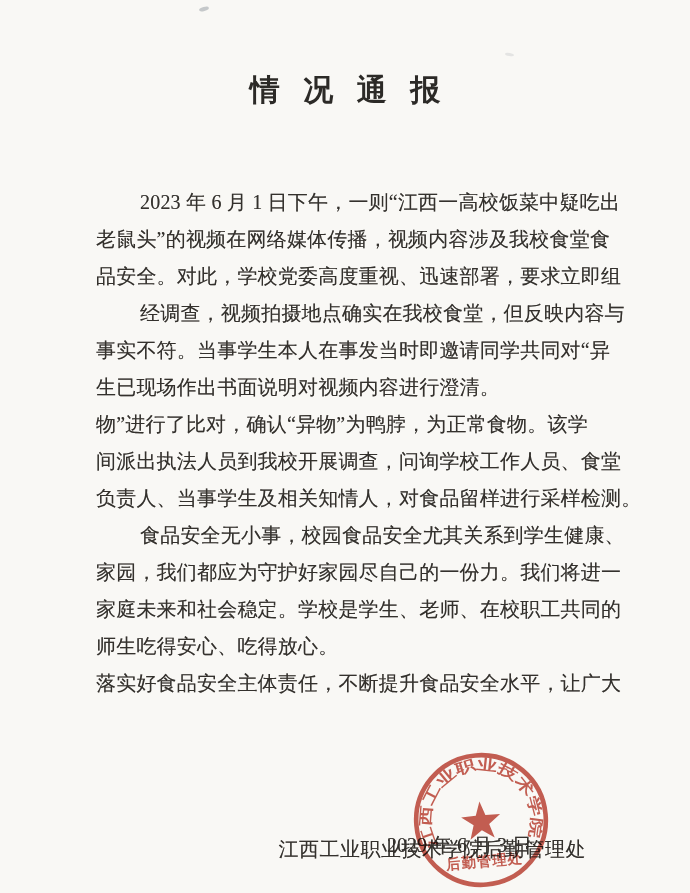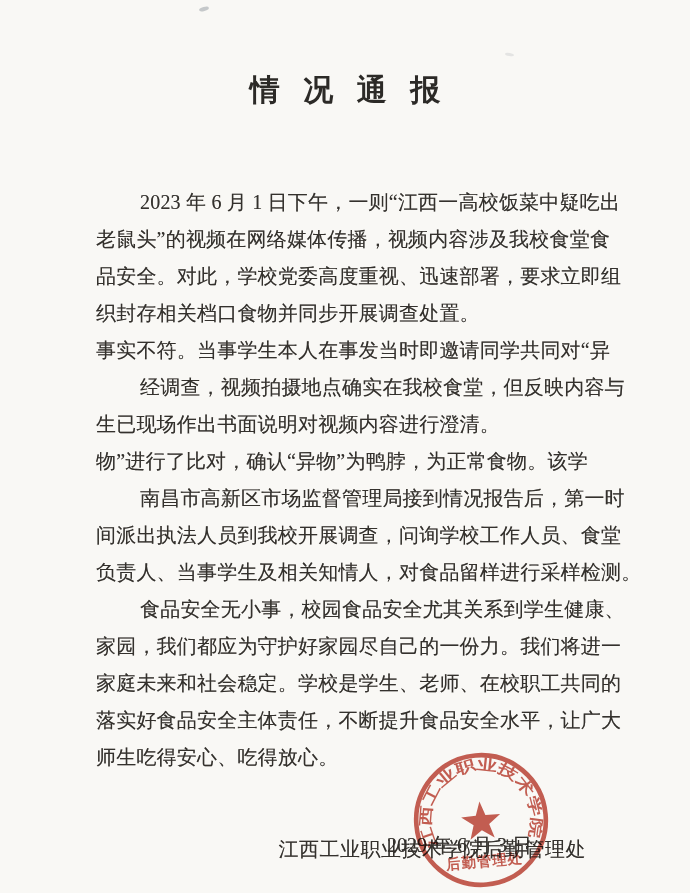--- a/index.html
+++ b/index.html
@@ -109,33 +109,31 @@
 
   <div class="scan-artifact artifact-1"></div>
   <div class="scan-artifact artifact-2"></div>
 
   <div class="doc-title">情 况 通 报</div>
 
   <div class="doc-body">
     <div class="body-line indent">2023 年 6 月 1 日下午，一则“江西一高校饭菜中疑吃出</div>
     <div class="body-line">老鼠头”的视频在网络媒体传播，视频内容涉及我校食堂食</div>
     <div class="body-line">品安全。对此，学校党委高度重视、迅速部署，要求立即组</div>
-    <div class="body-line">织封存相关档口食物并同步开展调查处置。</div>
+    <div class="body-line indent">经调查，视频拍摄地点确实在我校食堂，但反映内容与</div>
     <div class="body-line">事实不符。当事学生本人在事发当时即邀请同学共同对“异</div>
-    <div class="body-line indent">经调查，视频拍摄地点确实在我校食堂，但反映内容与</div>
     <div class="body-line">生已现场作出书面说明对视频内容进行澄清。</div>
     <div class="body-line">物”进行了比对，确认“异物”为鸭脖，为正常食物。该学</div>
-    <div class="body-line indent">南昌市高新区市场监督管理局接到情况报告后，第一时</div>
     <div class="body-line">间派出执法人员到我校开展调查，问询学校工作人员、食堂</div>
     <div class="body-line">负责人、当事学生及相关知情人，对食品留样进行采样检测。</div>
     <div class="body-line indent">食品安全无小事，校园食品安全尤其关系到学生健康、</div>
     <div class="body-line">家园，我们都应为守护好家园尽自己的一份力。我们将进一</div>
     <div class="body-line">家庭未来和社会稳定。学校是学生、老师、在校职工共同的</div>
+    <div class="body-line">师生吃得安心、吃得放心。</div>
     <div class="body-line">落实好食品安全主体责任，不断提升食品安全水平，让广大</div>
-    <div class="body-line">师生吃得安心、吃得放心。</div>
   </div>
 
   <div class="closing-signature">江西工业职业技术学院后勤管理处</div>
 
   <div class="closing-date">2029 年 6 月 3 日</div>
 
   <div class="seal">
     <svg viewBox="0 0 140 140" xmlns="http://www.w3.org/2000/svg">
       <circle cx="70" cy="70" r="63" fill="none" stroke-width="4.5" stroke-opacity="0.88" stroke="#b93a2b"></circle>
       <polygon points="70,52 74.7,65.5 89,65.8 77.6,74.5 81.8,88.2 70,80 58.2,88.2 62.4,74.5 51,65.8 65.3,65.5" fill-opacity="0.88" fill="#b93a2b"></polygon>

